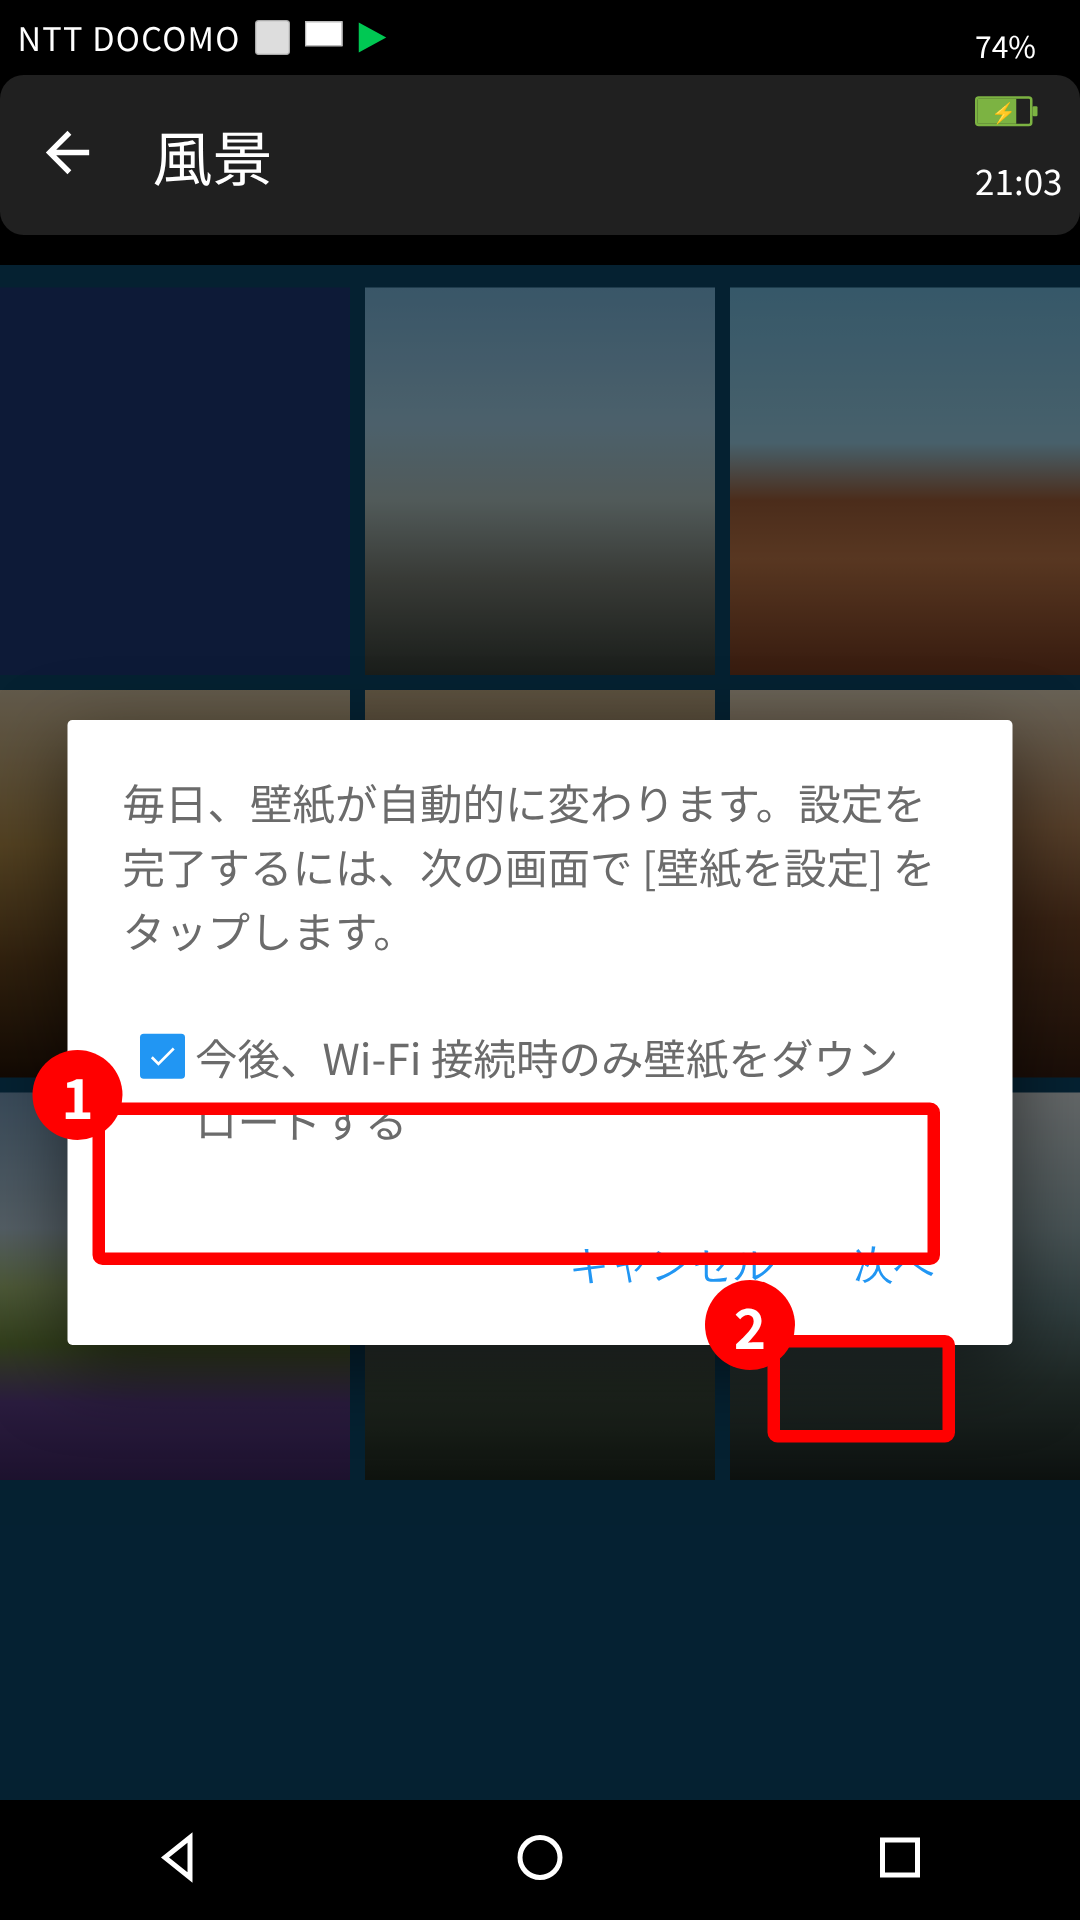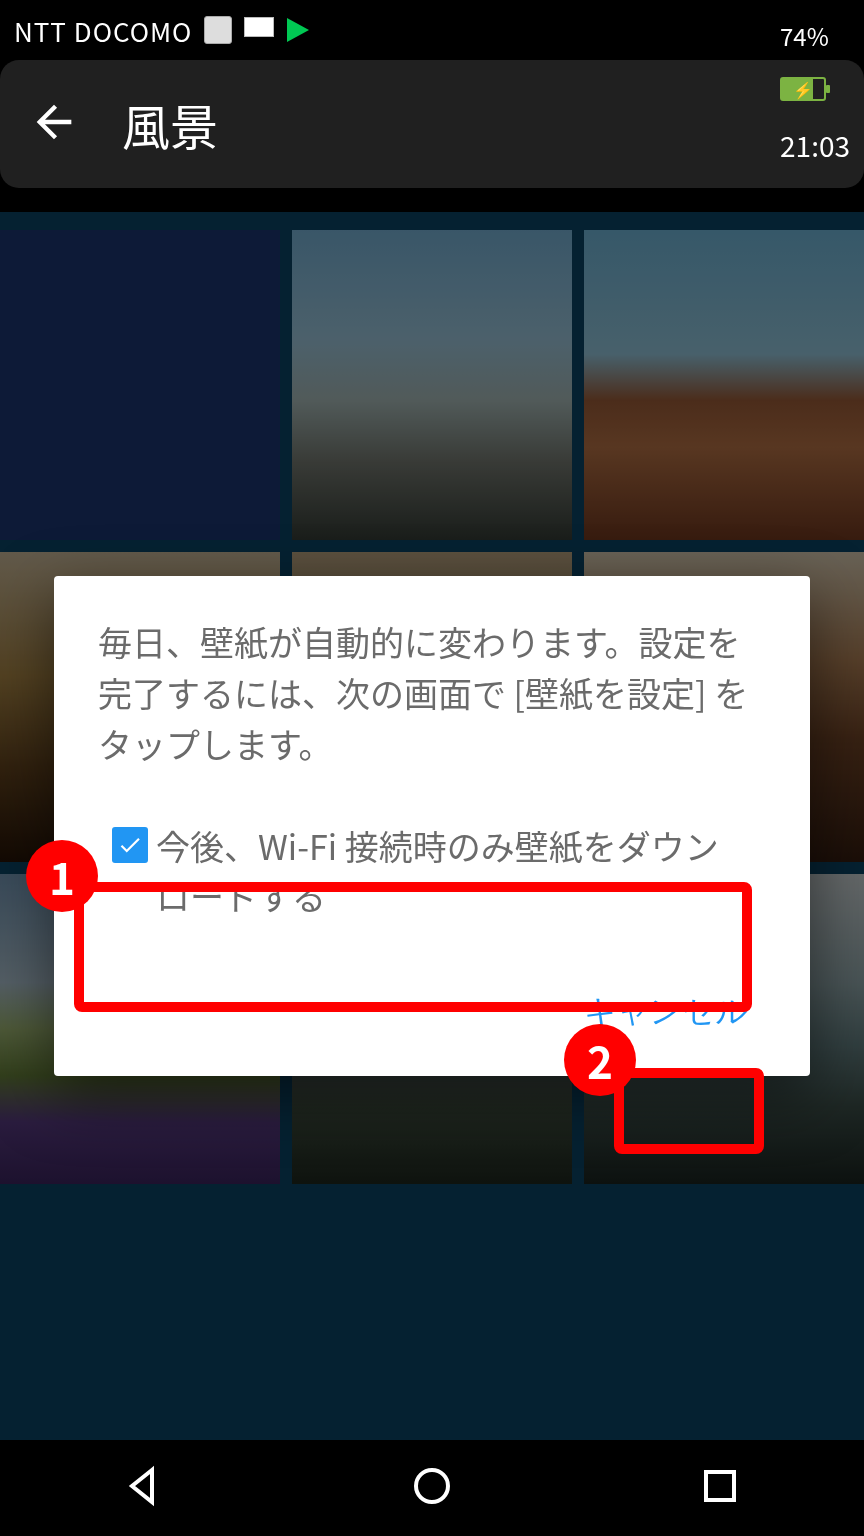--- a/index.html
+++ b/index.html
@@ -133,20 +133,21 @@
       <div class="check-row">
         <span class="checkbox">
           <svg viewBox="0 0 24 24" fill="#fff">
               <path d="M9 16.17L4.83 12l-1.42 1.41L9 19 21 7l-1.41-1.41z"></path>
             </svg>
         </span>
         <span class="check-label">今後、Wi-Fi 接続時のみ壁紙をダウンロードする</span>
       </div>
       <div class="dialog-actions">
         <button class="dlg-btn">キャンセル</button>
+        <button class="dlg-btn">次へ</button>
       </div>
     </div>
   </div>
 
   <div class="callout-box-1"></div>
   <div class="badge badge-1">1</div>
   <div class="callout-box-2"></div>
   <div class="badge badge-2">2</div>
 </div>
 

